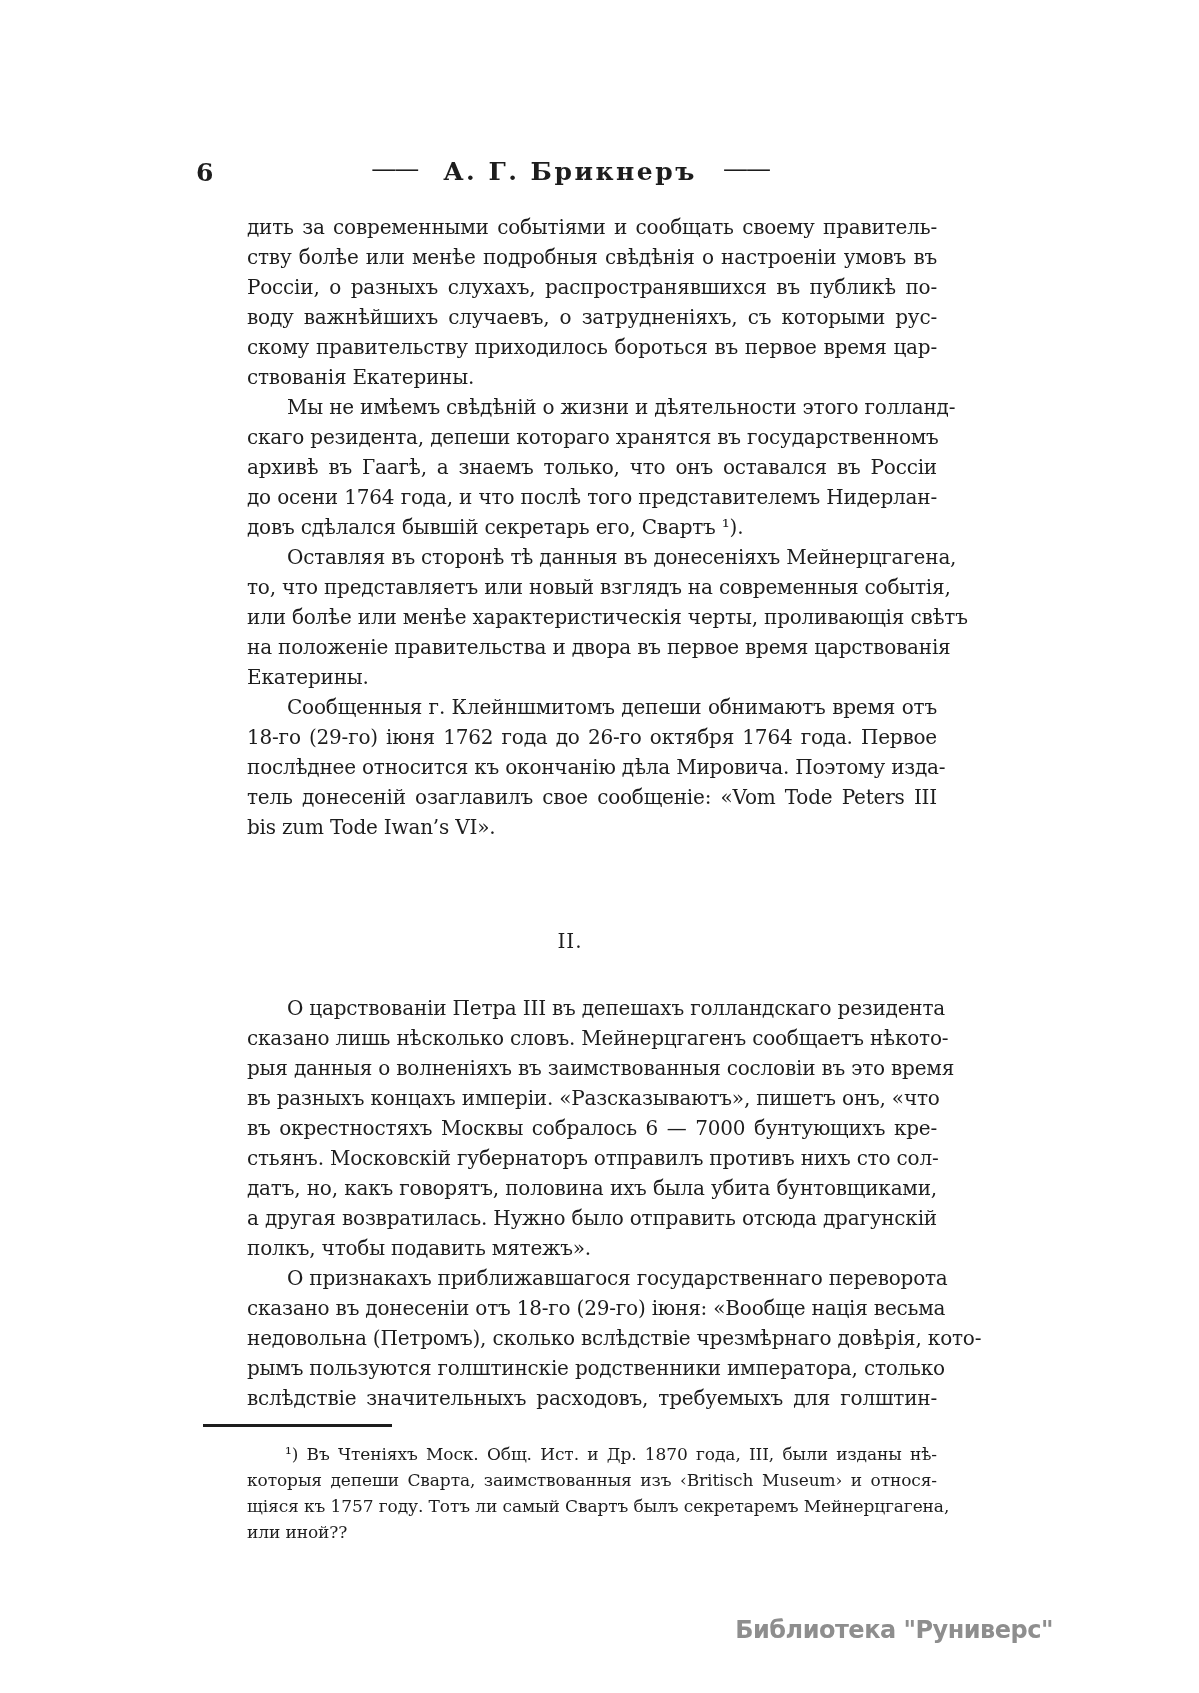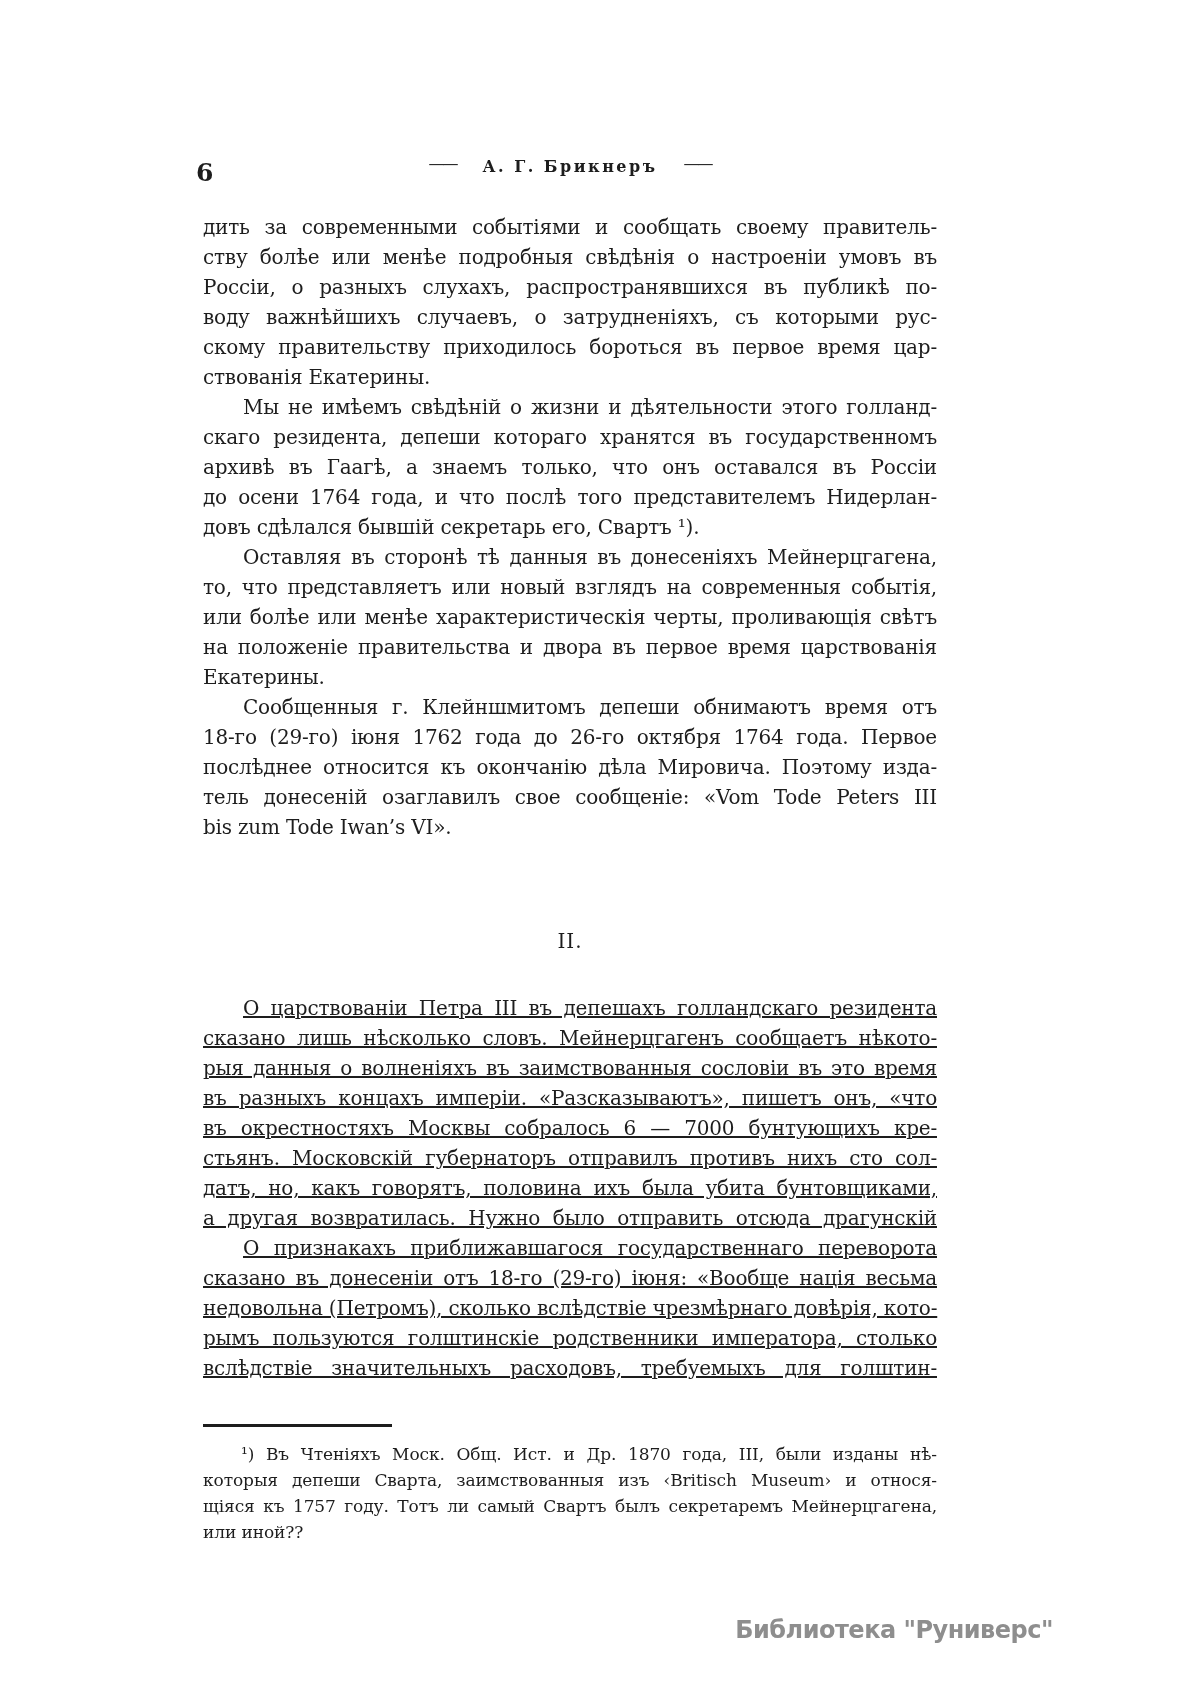--- a/index.html
+++ b/index.html
@@ -13,44 +13,45 @@
     color:#1d1d1d;
   }
   
   .page-number{
     position:absolute;left:196px;top:158px;
     font-size:25px;font-weight:600;
   }
   .running-title-wrap{
     position:absolute;left:203px;top:157px;width:734px;
     text-align:center;white-space:nowrap;
-    font-size:16px;
+    font-size:25px;
   }
   .header-dash{
     letter-spacing:-2px;
     position:relative;top:-3px;
     margin:0 26px;
     font-weight:400;
   }
   .running-title-text{
     font-weight:700;
     letter-spacing:2.5px;
   }
   
   .textblock{
     position:absolute;left:203px;width:734px;
     font-size:20px;
     letter-spacing:-0.2px;
   }
   #part1{top:212px;}
-  #part2{top:993px;text-decoration:underline;}
+  #part2{top:993px;}
   .tline{
     height:30px;line-height:30px;
     text-align:justify;text-align-last:justify;
     white-space:nowrap;
+    margin-left:44px;
   }
   .tline.end{text-align-last:left;}
   .tline.ind{text-indent:40px;}
   
   .section-heading{
     position:absolute;left:203px;top:929px;width:734px;
     text-align:center;
     font-size:20px;
     letter-spacing:1px;
   }
@@ -124,20 +125,21 @@
   <div class="textblock" id="part2">
       <div>
         <div class="tline ind">О царствованіи Петра III въ депешахъ голландскаго резидента</div>
         <div class="tline">сказано лишь нѣсколько словъ. Мейнерцгагенъ сообщаетъ нѣкото-</div>
         <div class="tline">рыя данныя о волненіяхъ въ заимствованныя сословіи въ это время</div>
         <div class="tline">въ разныхъ концахъ имперіи. «Разсказываютъ», пишетъ онъ, «что</div>
         <div class="tline">въ окрестностяхъ Москвы собралось 6 — 7000 бунтующихъ кре-</div>
         <div class="tline">стьянъ. Московскій губернаторъ отправилъ противъ нихъ сто сол-</div>
         <div class="tline">датъ, но, какъ говорятъ, половина ихъ была убита бунтовщиками,</div>
         <div class="tline">а другая возвратилась. Нужно было отправить отсюда драгунскій</div>
+        <div class="tline end">полкъ, чтобы подавить мятежъ».</div>
       </div>
       <div>
         <div class="tline ind">О признакахъ приближавшагося государственнаго переворота</div>
         <div class="tline">сказано въ донесеніи отъ 18-го (29-го) іюня: «Вообще нація весьма</div>
         <div class="tline">недовольна (Петромъ), сколько вслѣдствіе чрезмѣрнаго довѣрія, кото-</div>
         <div class="tline">рымъ пользуются голштинскіе родственники императора, столько</div>
         <div class="tline">вслѣдствіе значительныхъ расходовъ, требуемыхъ для голштин-</div>
       </div>
     </div>
 

